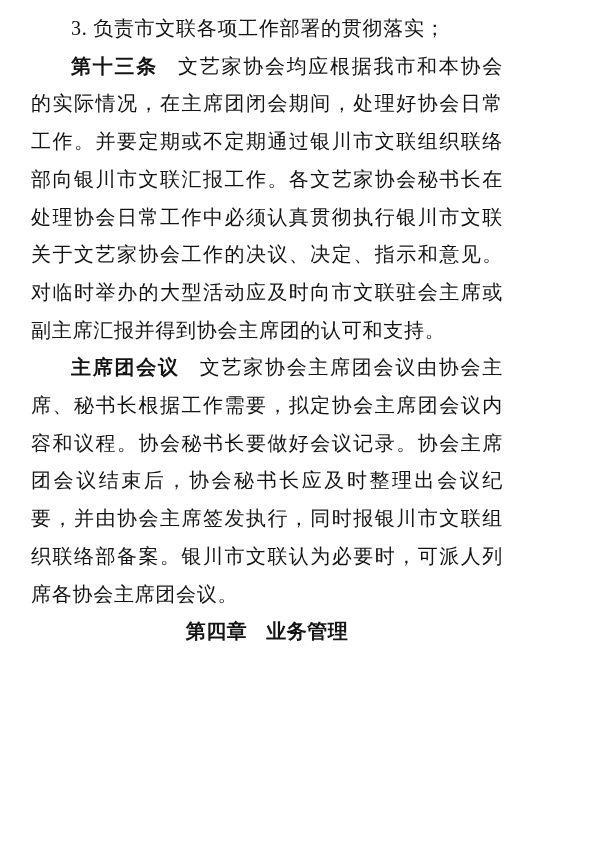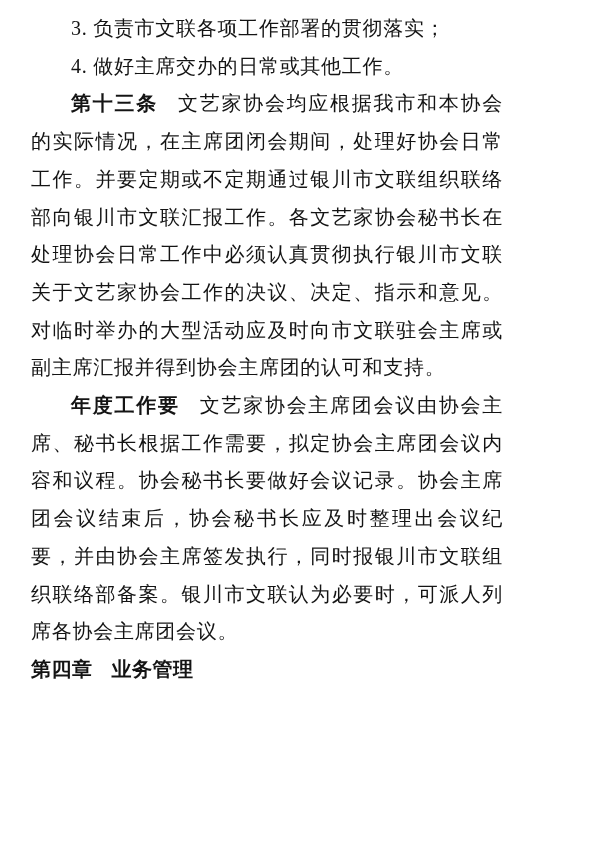--- a/index.html
+++ b/index.html
@@ -34,45 +34,44 @@
   .article-label {
     font-weight: bold;
     margin-right: 1em;
   }
   .chapter {
     margin: 0;
     font-size: 20px;
     line-height: 37.7px;
     font-weight: bold;
     font-family: "Liberation Sans", "DejaVu Sans", sans-serif;
-    text-align: left;
+    text-align: center;
     text-indent: 0;
     letter-spacing: 0.5px;
   }
   .chapter-gap {
     display: inline-block;
     width: 0.95em;
   }
 </style>
 </head>
 <body>
 
 <div class="page">
 
   <p class="para">3. 负责市文联各项工作部署的贯彻落实；</p>
 
-  <p class="para">4. 做好主席交办的日常或其他工作。</p>
 
 
   <p class="para">
     <span class="article-label">第十三条</span><span>文艺家协会均应根据我市和本协会的实际情况，在主席团闭会期间，处理好协会日常工作。并要定期或不定期通过银川市文联组织联络部向银川市文联汇报工作。各文艺家协会秘书长在处理协会日常工作中必须认真贯彻执行银川市文联关于文艺家协会工作的决议、决定、指示和意见。对临时举办的大型活动应及时向市文联驻会主席或副主席汇报并得到协会主席团的认可和支持。</span>
   </p>
 
   <p class="para">
-    <span class="article-label">年度工作要</span><span>文艺家协会主席团会议由协会主席、秘书长根据工作需要，拟定协会主席团会议内容和议程。协会秘书长要做好会议记录。协会主席团会议结束后，协会秘书长应及时整理出会议纪要，并由协会主席签发执行，同时报银川市文联组织联络部备案。银川市文联认为必要时，可派人列席各协会主席团会议。</span>
+    <span class="article-label">主席团会议</span><span>文艺家协会主席团会议由协会主席、秘书长根据工作需要，拟定协会主席团会议内容和议程。协会秘书长要做好会议记录。协会主席团会议结束后，协会秘书长应及时整理出会议纪要，并由协会主席签发执行，同时报银川市文联组织联络部备案。银川市文联认为必要时，可派人列席各协会主席团会议。</span>
   </p>
 
   <p class="chapter">
     <span>第四章</span><span class="chapter-gap"></span><span>业务管理</span>
   </p>
 
 
 </div>
 
 </body></html>

